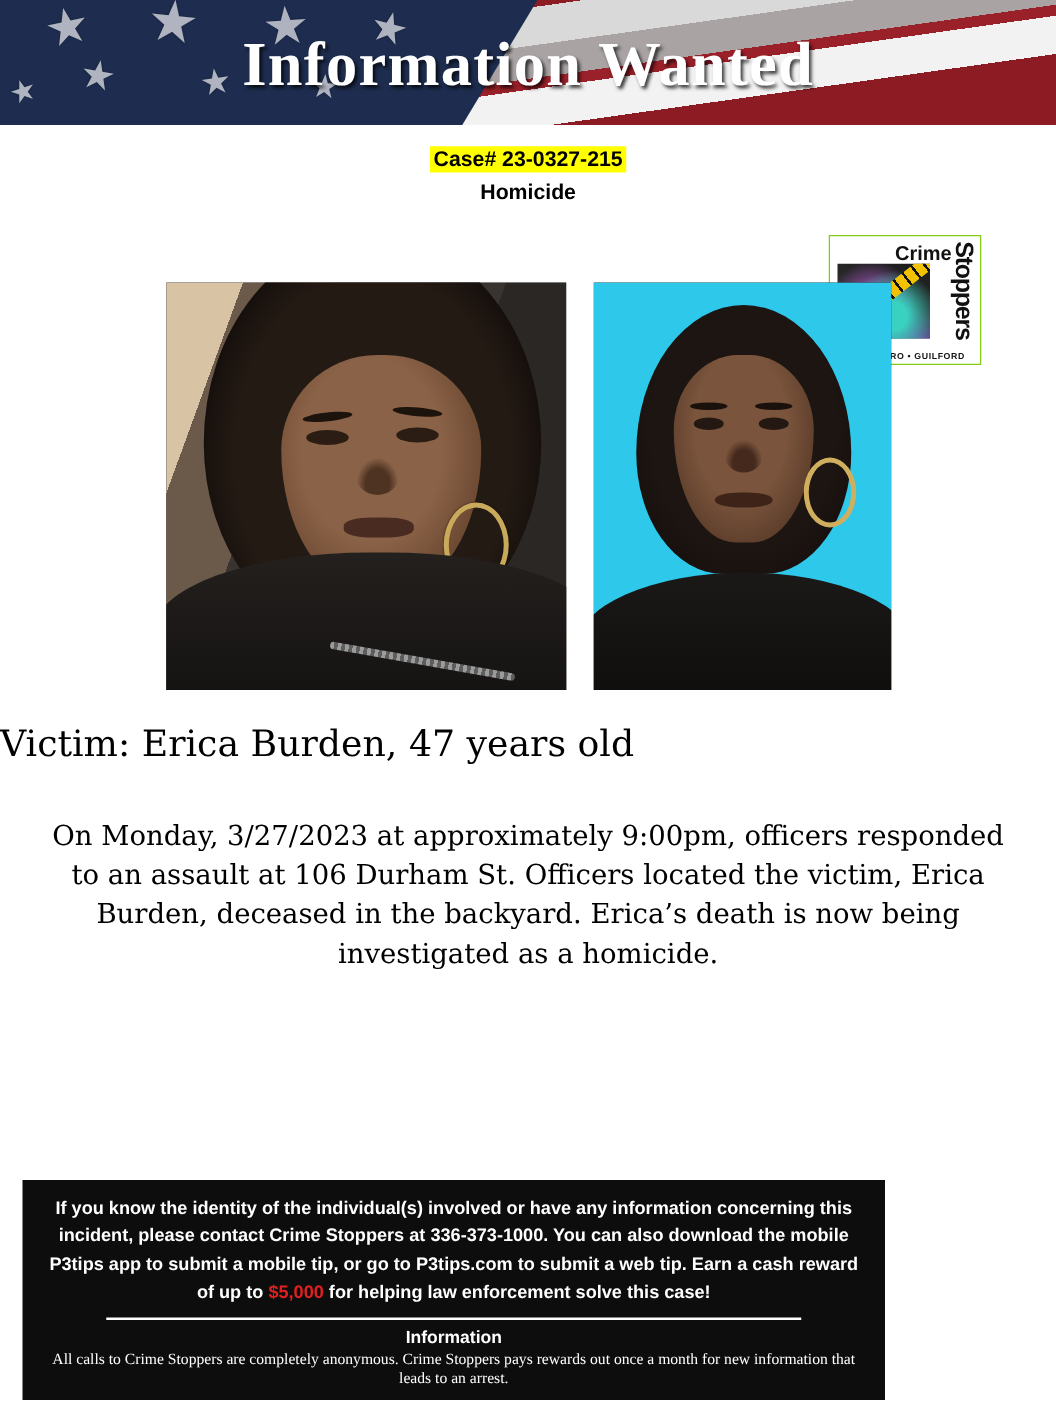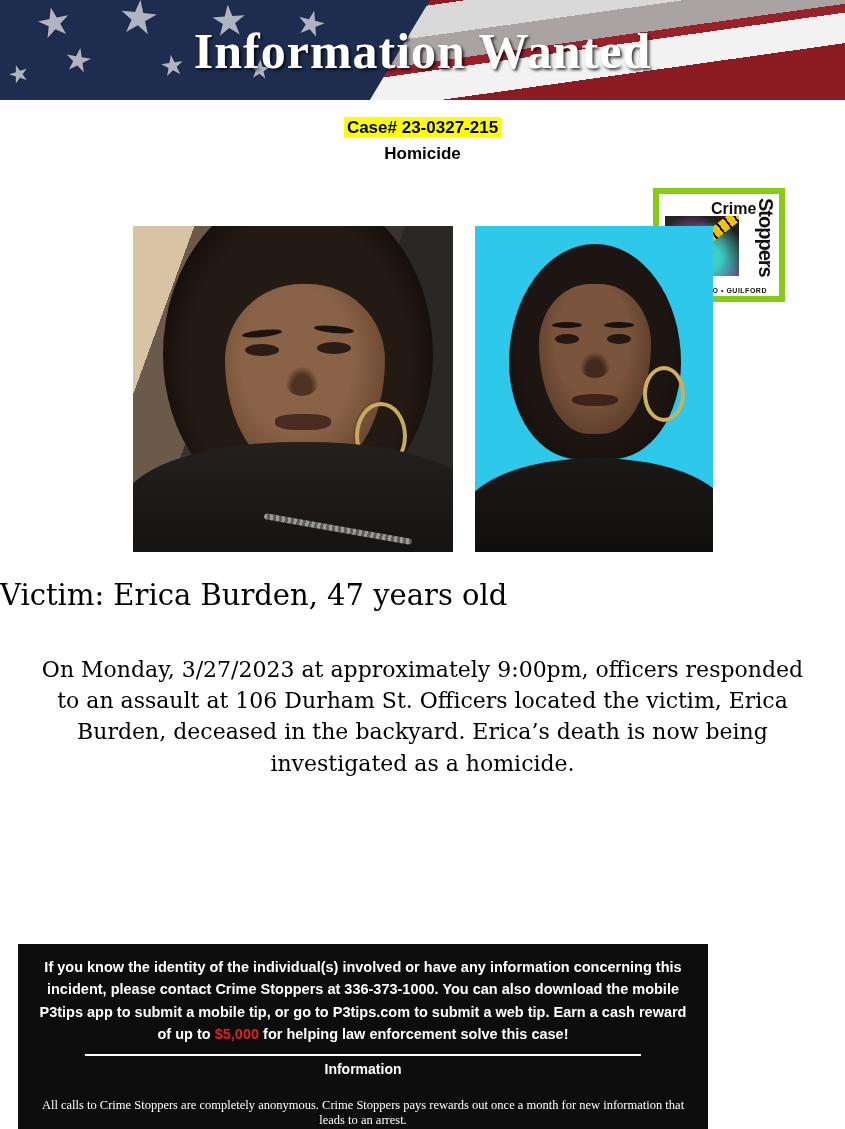--- a/index.html
+++ b/index.html
@@ -98,21 +98,21 @@
   }
 
   
   .cs-logo {
     position: absolute;
     right: 60px;
     top: 88px;
     width: 120px;
     height: 102px;
     background: #ffffff;
-    border: 6px solid #84cc16;
+    border: 1px solid #84cc16;
   }
   .cs-logo .cs-word-crime {
     position: absolute;
     left: 52px;
     top: 6px;
     font-size: 16px;
     font-weight: bold;
     font-family: "Liberation Sans", sans-serif;
     color: #111;
   }
@@ -313,21 +313,21 @@
     font-family: "Liberation Serif", serif;
     font-size: 12.5px;
     text-align: center;
     text-decoration: underline;
     margin-top: 2px;
   }
   .tipbox .disclosure-line2 {
     font-family: "Liberation Serif", serif;
     font-size: 12.5px;
     text-align: center;
-    margin-top: 21px;
+    margin-top: 3px;
   }
 </style>
 </head>
 <body>
 
 <div class="banner">
   <div class="flag-bg"></div>
   <div class="flag-canton">
     <span class="star" style="left:36px;  top:2px;   font-size:40px; transform:rotate(-12deg);">★</span>
     <span class="star" style="left:118px; top:-6px;  font-size:46px; transform:rotate(6deg);">★</span>

